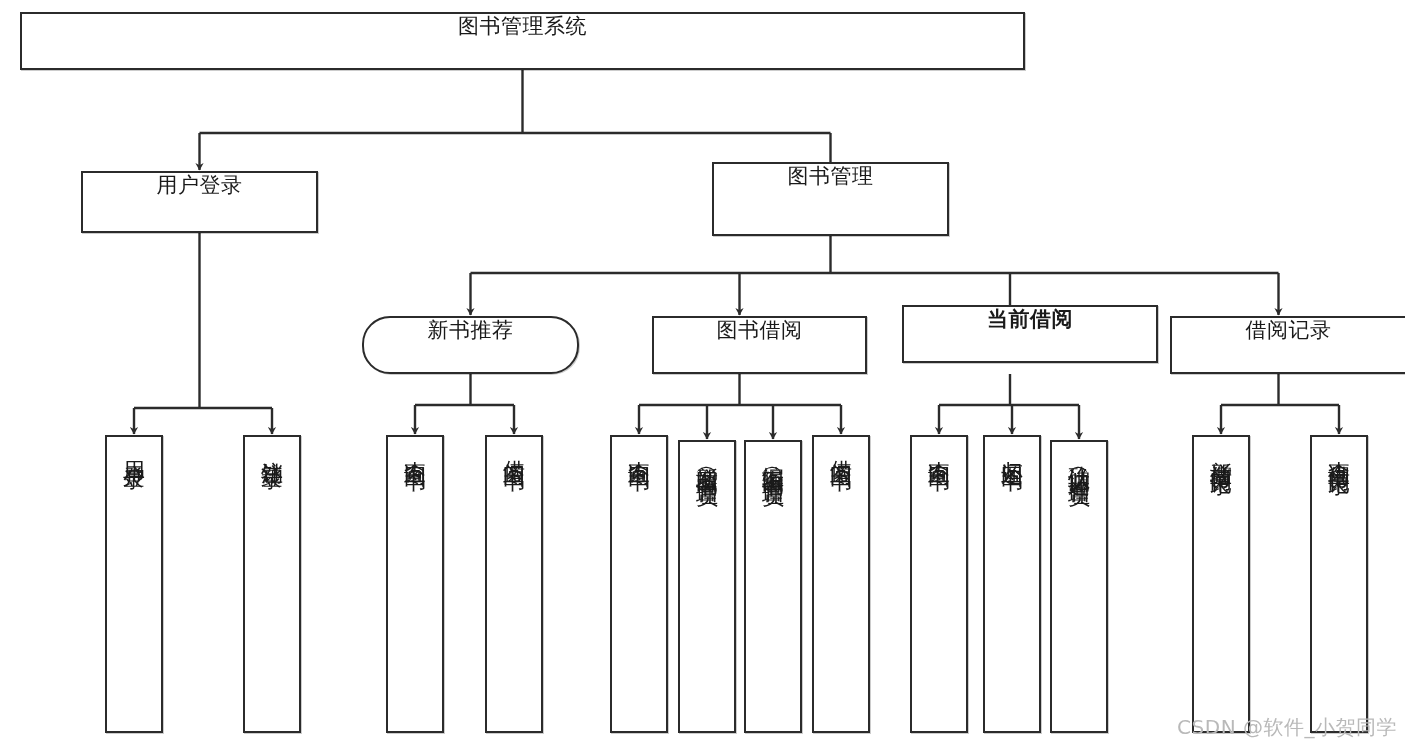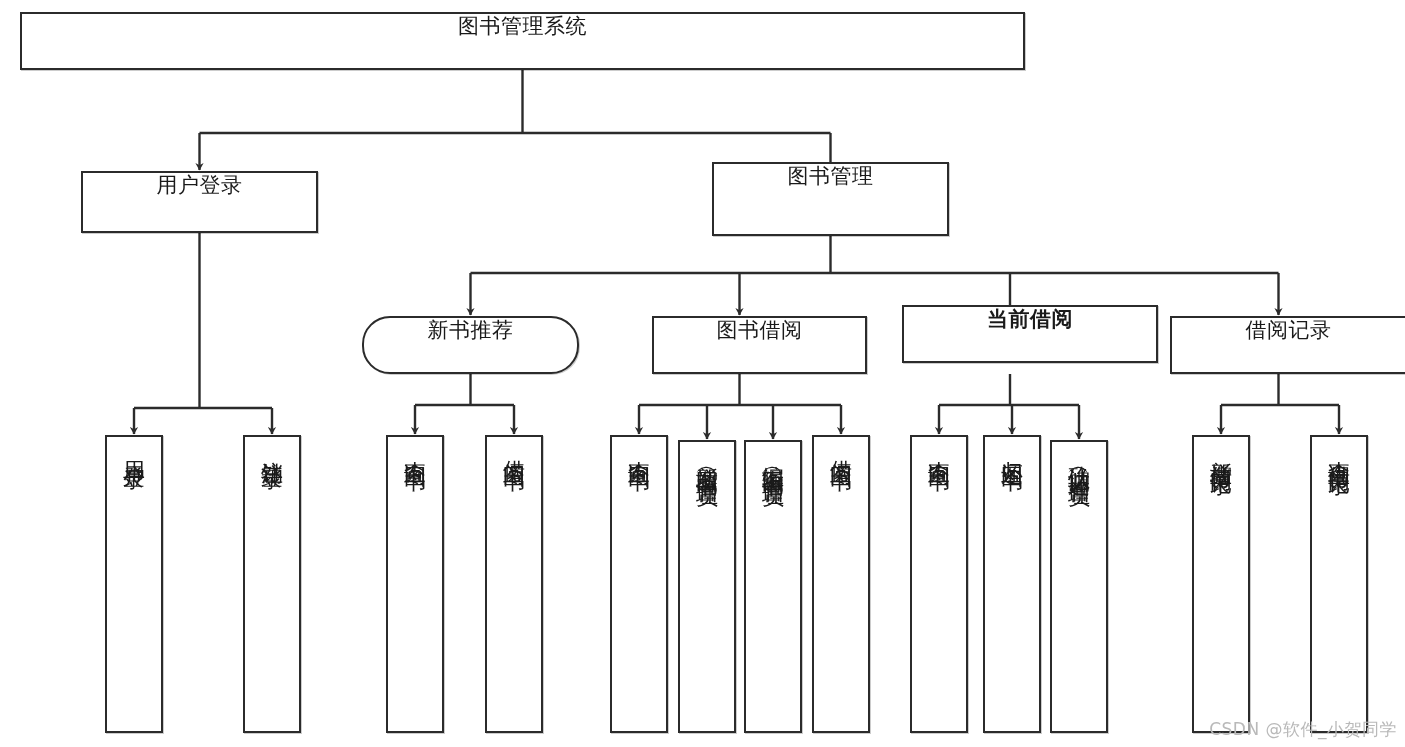--- a/index.html
+++ b/index.html
@@ -55,21 +55,21 @@
     writing-mode: vertical-rl;
     text-orientation: upright;
     font-size: 22px;
     letter-spacing: 3px;
     line-height: 1;
   }
   #watermark {
     position: absolute;
     right: 8px;
     bottom: 6px;
-    font-size: 17px;
+    font-size: 20px;
     color: #b9b9b9;
     white-space: nowrap;
     letter-spacing: 0.5px;
   }
 </style>
 </head>
 <body>
 
 <div id="canvas">
   <svg id="edges" viewBox="0 0 1405 747" xmlns="http://www.w3.org/2000/svg">

